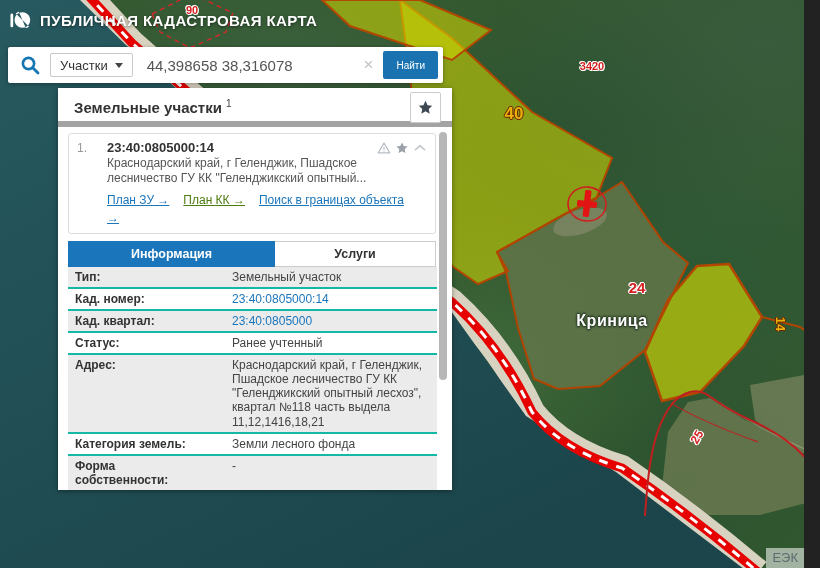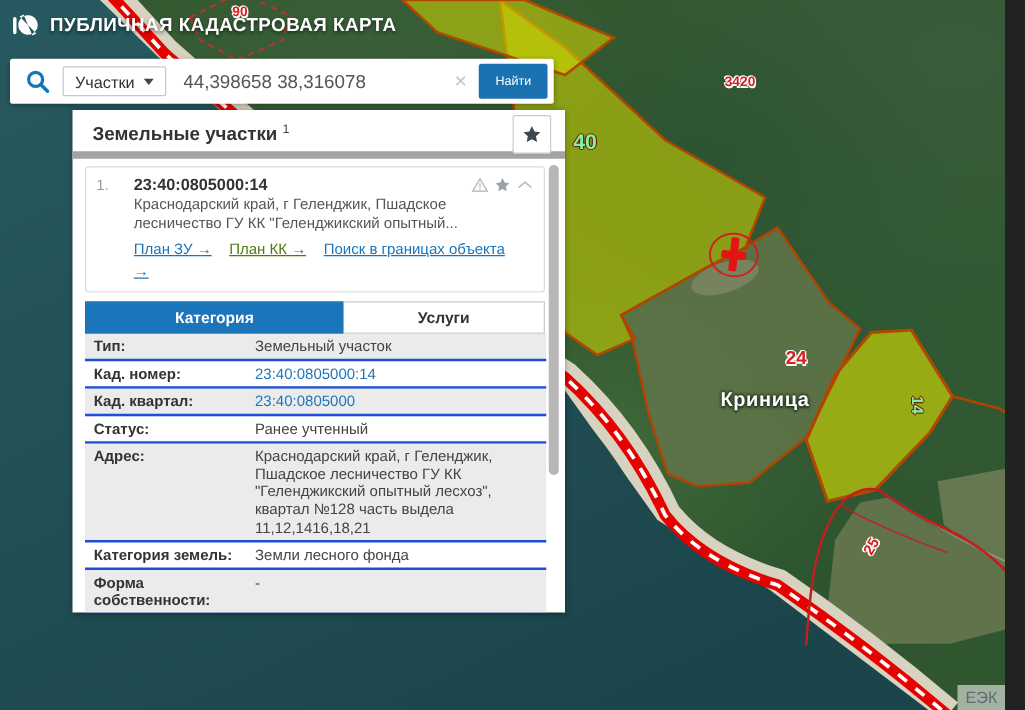--- a/index.html
+++ b/index.html
@@ -21,22 +21,22 @@
       radial-gradient(340px 240px at 35% 12%, #3a603c, transparent 70%),
       radial-gradient(280px 220px at 85% 85%, #2c5430, transparent 72%);
   }
   .map-svg{position:absolute;inset:0;}
   #map-labels span{
     position:absolute;transform:translate(-50%,-50%);
     font-weight:bold;white-space:nowrap;pointer-events:none;
   }
   .lbl-red{color:#d62020;
     text-shadow:-1px 0 0 #fff,1px 0 0 #fff,0 -1px 0 #fff,0 1px 0 #fff,1px 1px 0 #fff,-1px -1px 0 #fff;}
-  .lbl-yellow{color:#86efac;
-    text-shadow:-1px 0 0 #6d2600,1px 0 0 #6d2600,0 -1px 0 #6d2600,0 1px 0 #6d2600;}
+  .lbl-yellow{color:#eab308;
+    text-shadow:-1px 0 0 #6d2600,1px 0 0 #6d2600,0 -1px 0 #6d2600,0 1px 0 #6d2600;margin-left:46px;}
   .lbl-place{color:#fff;font-weight:bold;letter-spacing:.5px;
     text-shadow:0 0 3px #1e2f1e,0 1px 2px #1e2f1e,0 -1px 2px #1e2f1e;}
   .attribution{
     position:absolute;right:0;bottom:0;padding:2px 6px 3px;
     background:rgba(255,255,255,.55);color:#5f6b70;font-size:13px;
   }
   
   .app-header{position:absolute;left:10px;top:9px;display:flex;align-items:center;gap:8px;}
   .app-title{color:#fff;font-size:15px;font-weight:bold;letter-spacing:.4px;
     text-shadow:0 1px 3px rgba(0,0,0,.55);}
@@ -84,21 +84,21 @@
   .item-icons svg{cursor:pointer;}
   .item-addr{margin-left:30px;font-size:12px;color:#555;line-height:1.22;margin-top:1px;}
   .item-links{margin-left:30px;margin-top:5px;}
   .item-links a{font-size:12px;text-decoration:underline;margin-right:14px;cursor:pointer;}
   .tabs{display:flex;width:368px;margin-top:7px;}
   .tab{flex:none;height:26px;border:1px solid #ccc;background:#fff;color:#333;
     font-size:12.5px;font-weight:bold;cursor:pointer;font-family:"Liberation Sans",sans-serif;}
   .tab:first-child{width:207px;border:0;color:#fff;}
   .tab:last-child{width:161px;border-left:0;}
   .info-table{width:369px;font-size:12px;line-height:1.17;}
-  .irow{display:flex;border-bottom:2px solid #1d4ed8;padding:3px 0;}
+  .irow{display:flex;border-bottom:2px solid #14b8a6;padding:3px 0;gap:28px;}
   .irow.striped{background:#ebebeb;}
   .irow .lab{width:128px;flex:none;font-weight:bold;color:#333;padding-left:7px;}
   .irow .val{flex:1;color:#444;padding-left:8px;padding-right:4px;}
 </style>
 </head>
 <body>
 
 <div class="stage">
 
   <div class="map-base"></div>
@@ -211,21 +211,21 @@
           </span>
         </div>
         <div class="item-addr">
           <div>Краснодарский край, г Геленджик, Пшадское</div>
           <div>лесничество ГУ КК "Геленджикский опытный...</div>
         </div>
         <div class="item-links" id="item-links"><a style="color: rgb(27, 117, 187);">План ЗУ →</a><a style="color: #4d7c0f;">План КК →</a><a style="color: rgb(27, 117, 187);">Поиск в границах объекта →</a></div>
       </div>
 
       <div class="tabs" id="info-tabs">
-          <button class="tab" style="background: rgb(27, 117, 187);">Категория</button>
+          <button class="tab" style="background: rgb(27, 117, 187);">Информация</button>
           <button class="tab">Услуги</button>
         </div>
 
       <div class="info-table" id="info-table">
           <div class="irow striped">
             <span class="lab">Тип:</span>
             <span class="val">Земельный участок</span>
           </div>
           <div class="irow">
             <span class="lab">Кад. номер:</span>
@@ -234,21 +234,21 @@
           <div class="irow striped">
             <span class="lab">Кад. квартал:</span>
             <span class="val" style="color: rgb(27, 117, 187); cursor: pointer;">23:40:0805000</span>
           </div>
           <div class="irow">
             <span class="lab">Статус:</span>
             <span class="val">Ранее учтенный</span>
           </div>
           <div class="irow striped">
             <span class="lab">Адрес:</span>
-            <span class="val">Краснодарский край, г Геленджик, Пшадское лесничество ГУ КК "Геленджикский опытный лесхоз", квартал №128 часть выдела 11,12,1416,18,21</span>
+            <span class="val">Краснодарский край, г Геленджик, Пшадское лесничество ГУ КК "Геленджикский опытный лесхоз", квартал №118 часть выдела 11,12,1416,18,21</span>
           </div>
           <div class="irow">
             <span class="lab">Категория земель:</span>
             <span class="val">Земли лесного фонда</span>
           </div>
           <div class="irow striped">
             <span class="lab">Форма собственности:</span>
             <span class="val">-</span>
           </div>
         </div>

